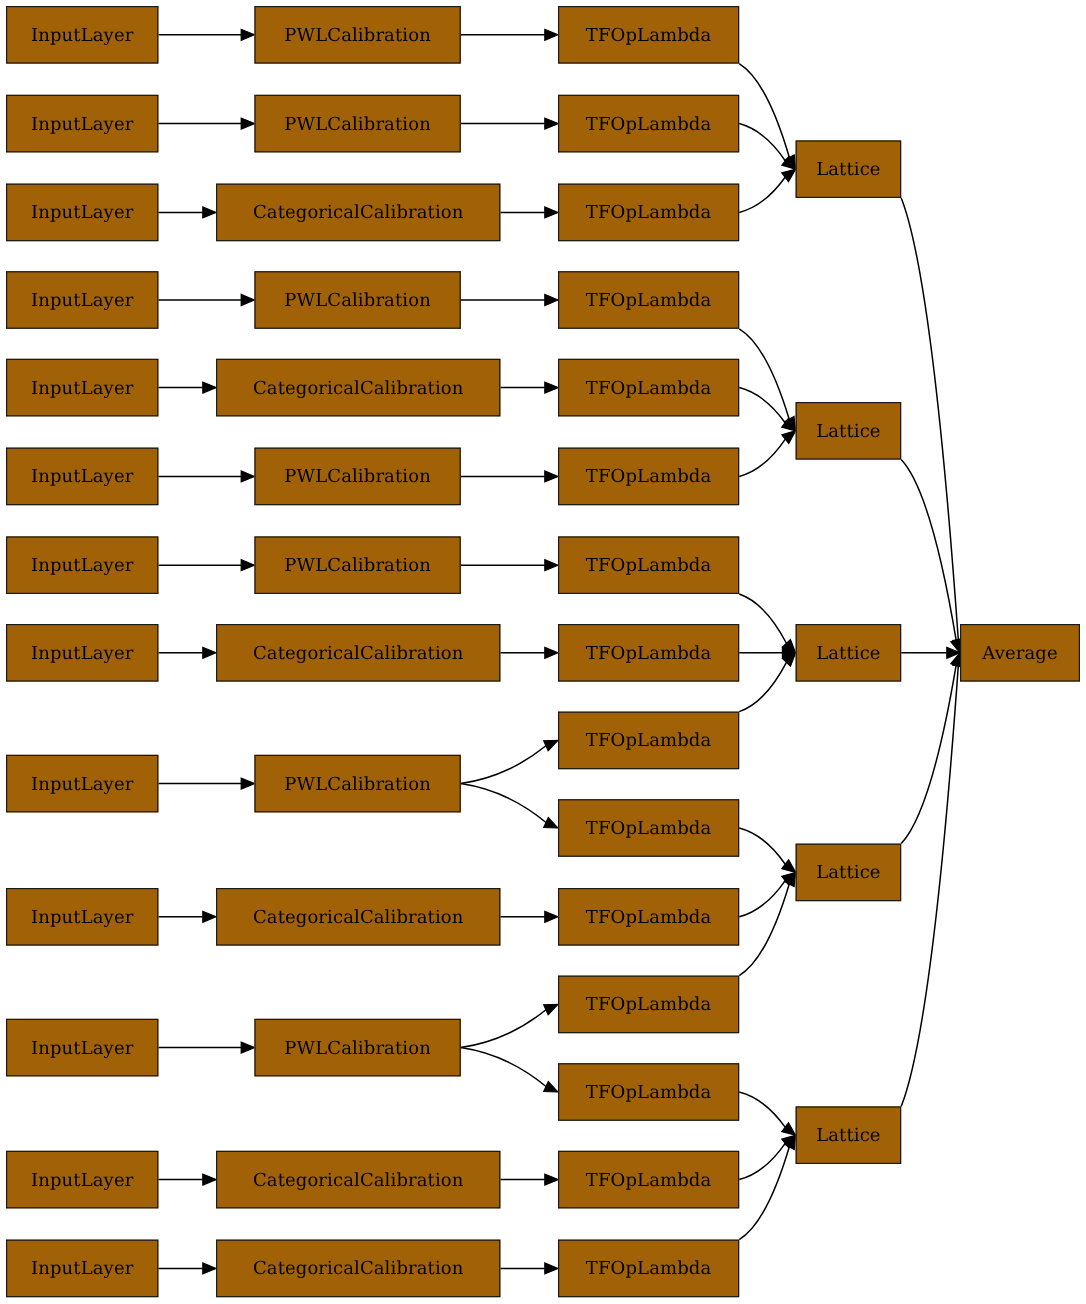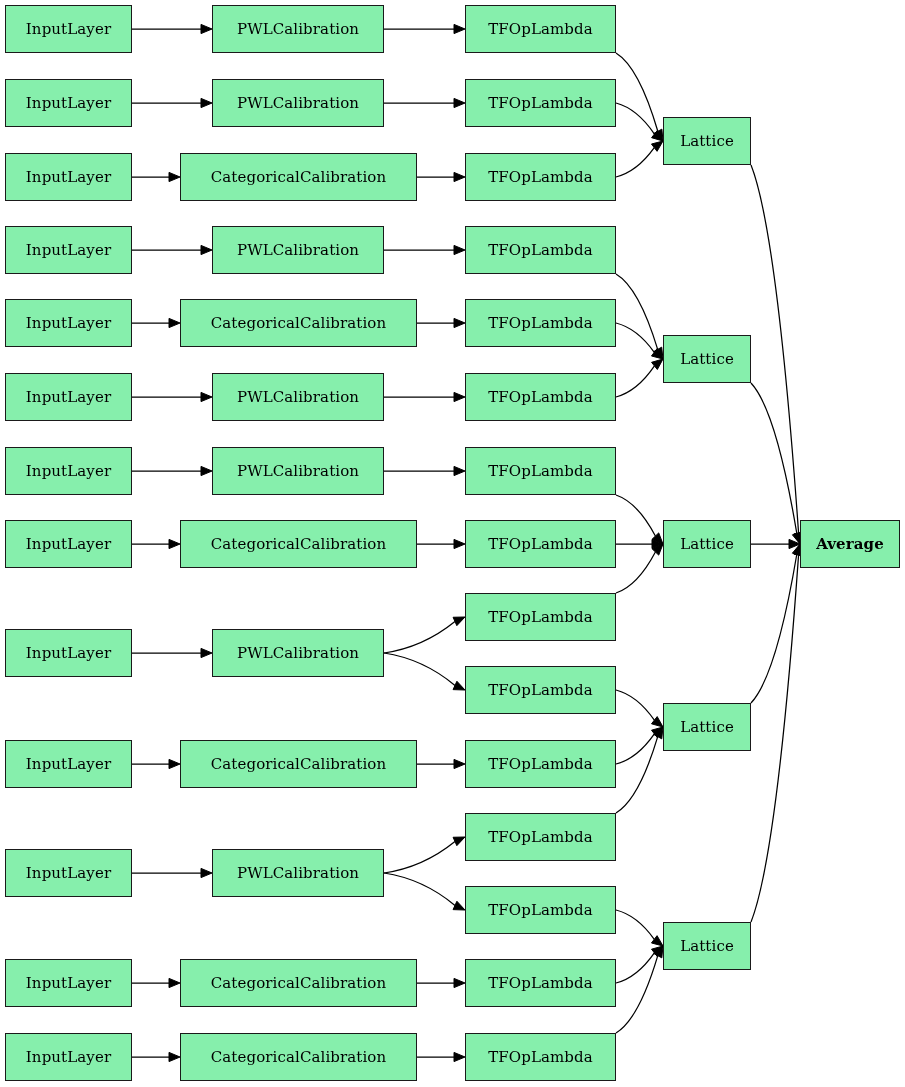--- a/index.html
+++ b/index.html
@@ -8,21 +8,21 @@
     width:905px;
     height:1087px;
     background:#ffffff;
     font-family:"DejaVu Serif","Liberation Serif",serif;
     overflow:hidden;
   }
   .node{
     position:absolute;
     box-sizing:border-box;
     border:1px solid #1a1a1a;
-    background:#86efac;
+    background:#a16207;
     display:flex;
     align-items:center;
     justify-content:center;
     font-size:15px;
     color:#000000;
     line-height:1;
     white-space:nowrap;
     letter-spacing:0.1px;
   }
   .node .lbl{pointer-events:none;}
@@ -269,17 +269,17 @@
       </div>
       <div class="node" style="left: 663px; top: 520px; width: 88px; height: 48px;">
         <span class="lbl">Lattice</span>
       </div>
       <div class="node" style="left: 663px; top: 703px; width: 88px; height: 48px;">
         <span class="lbl">Lattice</span>
       </div>
       <div class="node" style="left: 663px; top: 922px; width: 88px; height: 48px;">
         <span class="lbl">Lattice</span>
       </div>
-      <div class="node" style="left: 800px; top: 520px; width: 100px; height: 48px; font-weight: bold;">
+      <div class="node" style="left: 800px; top: 520px; width: 100px; height: 48px;">
         <span class="lbl">Average</span>
       </div>
     </div>
 </div>
 
 </body></html>

